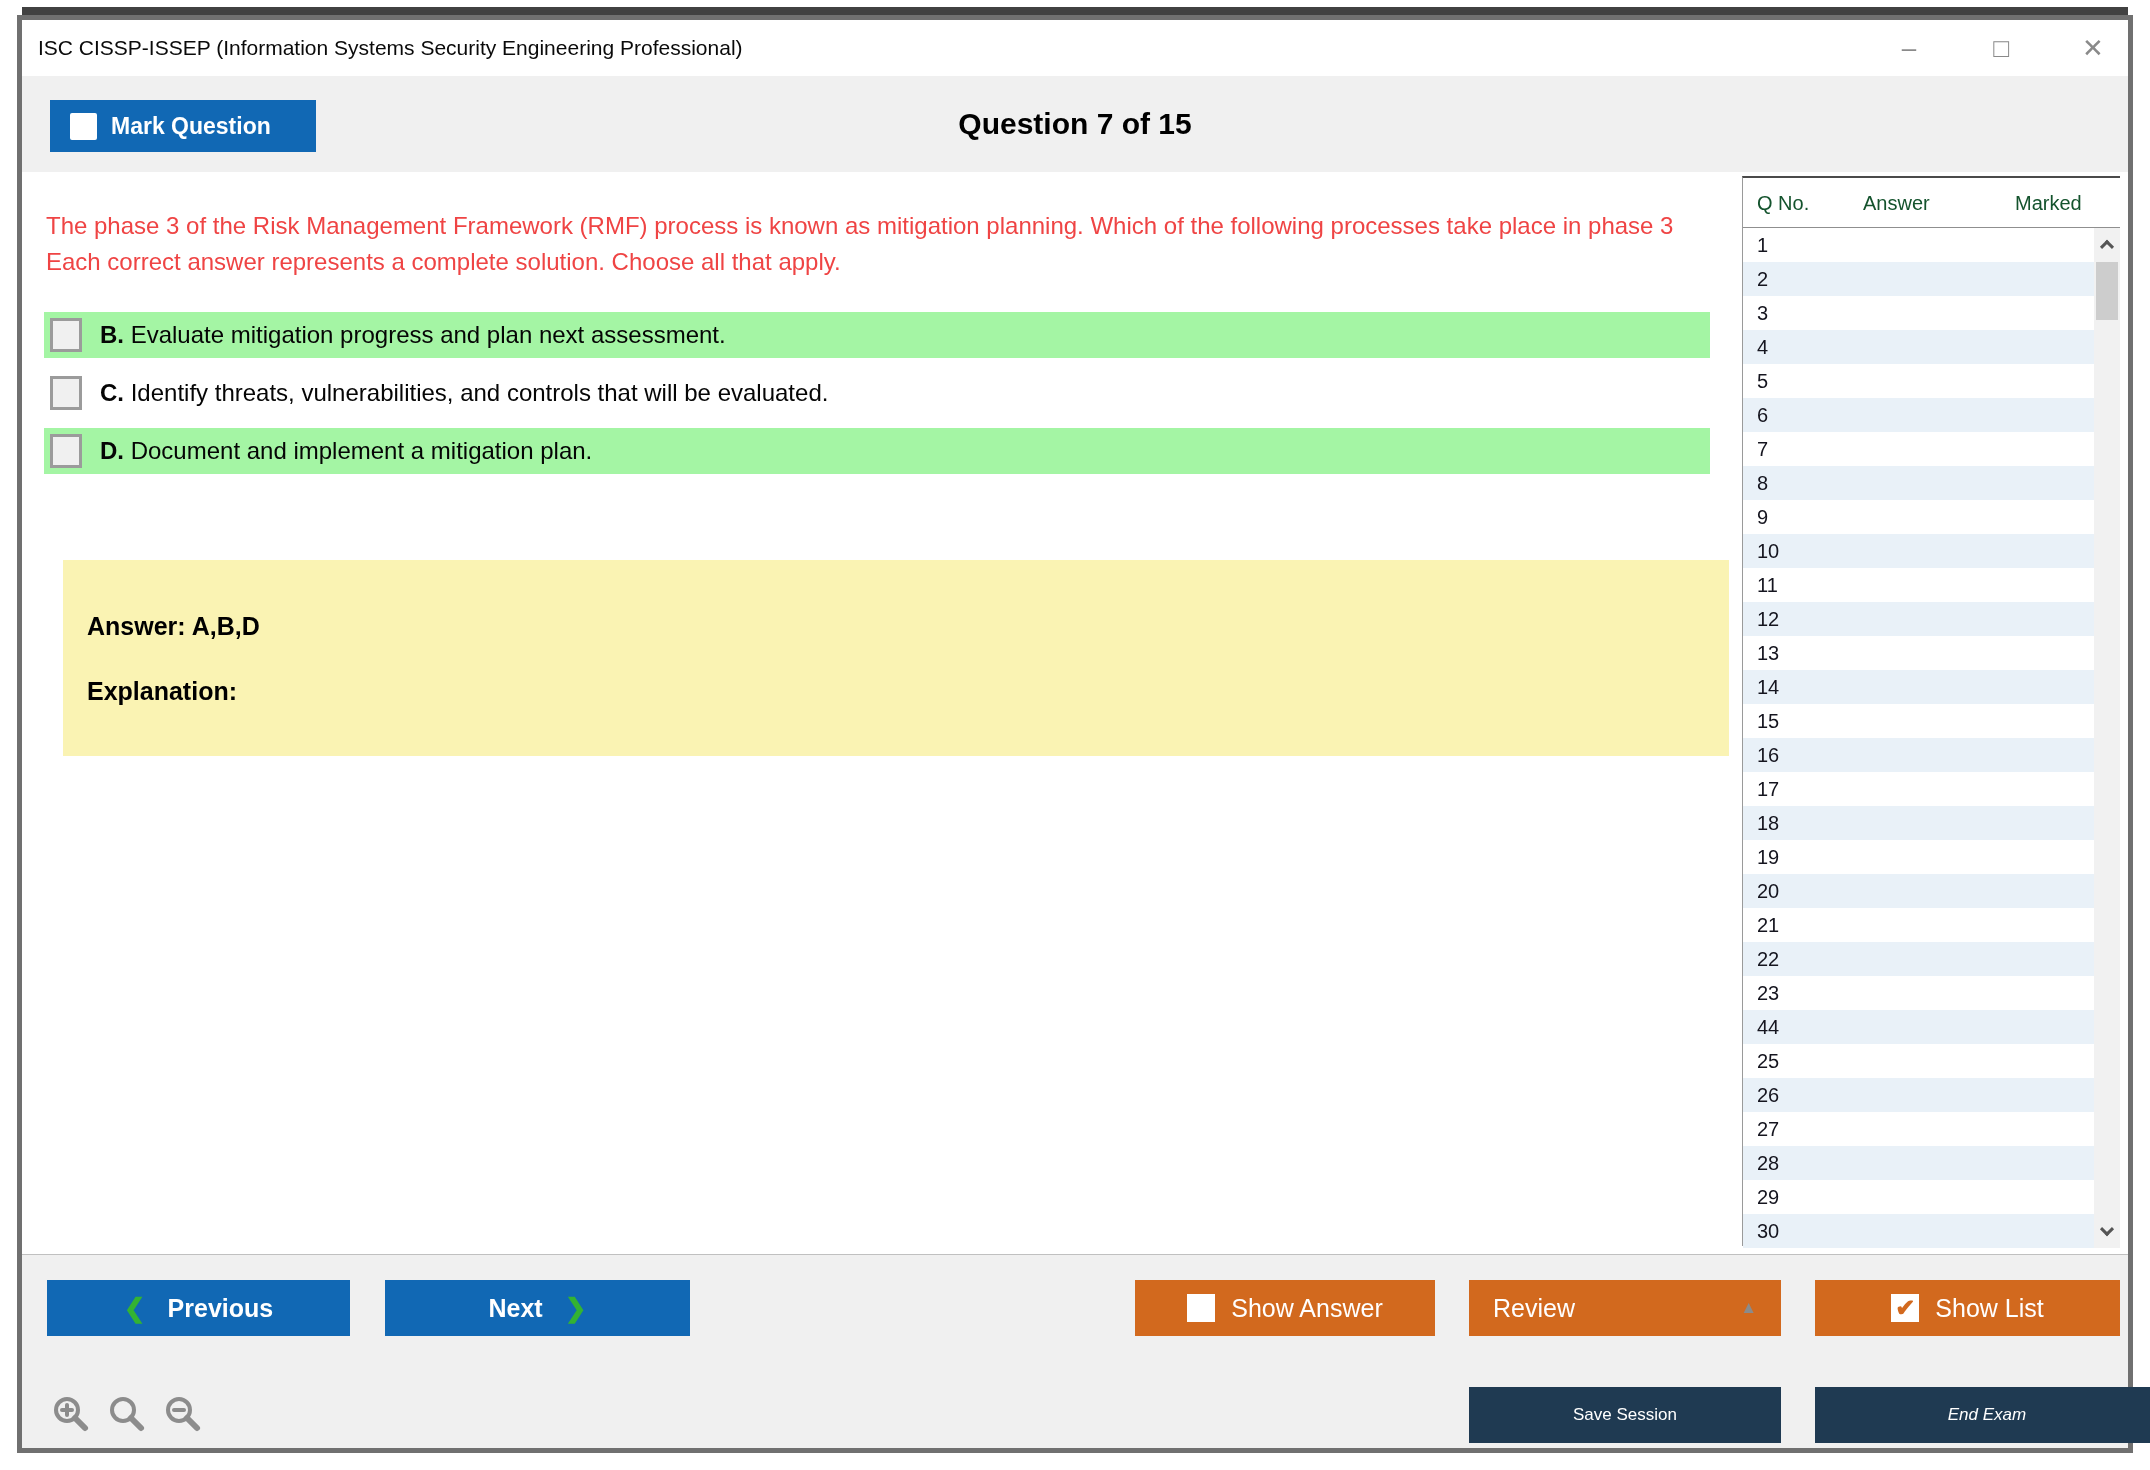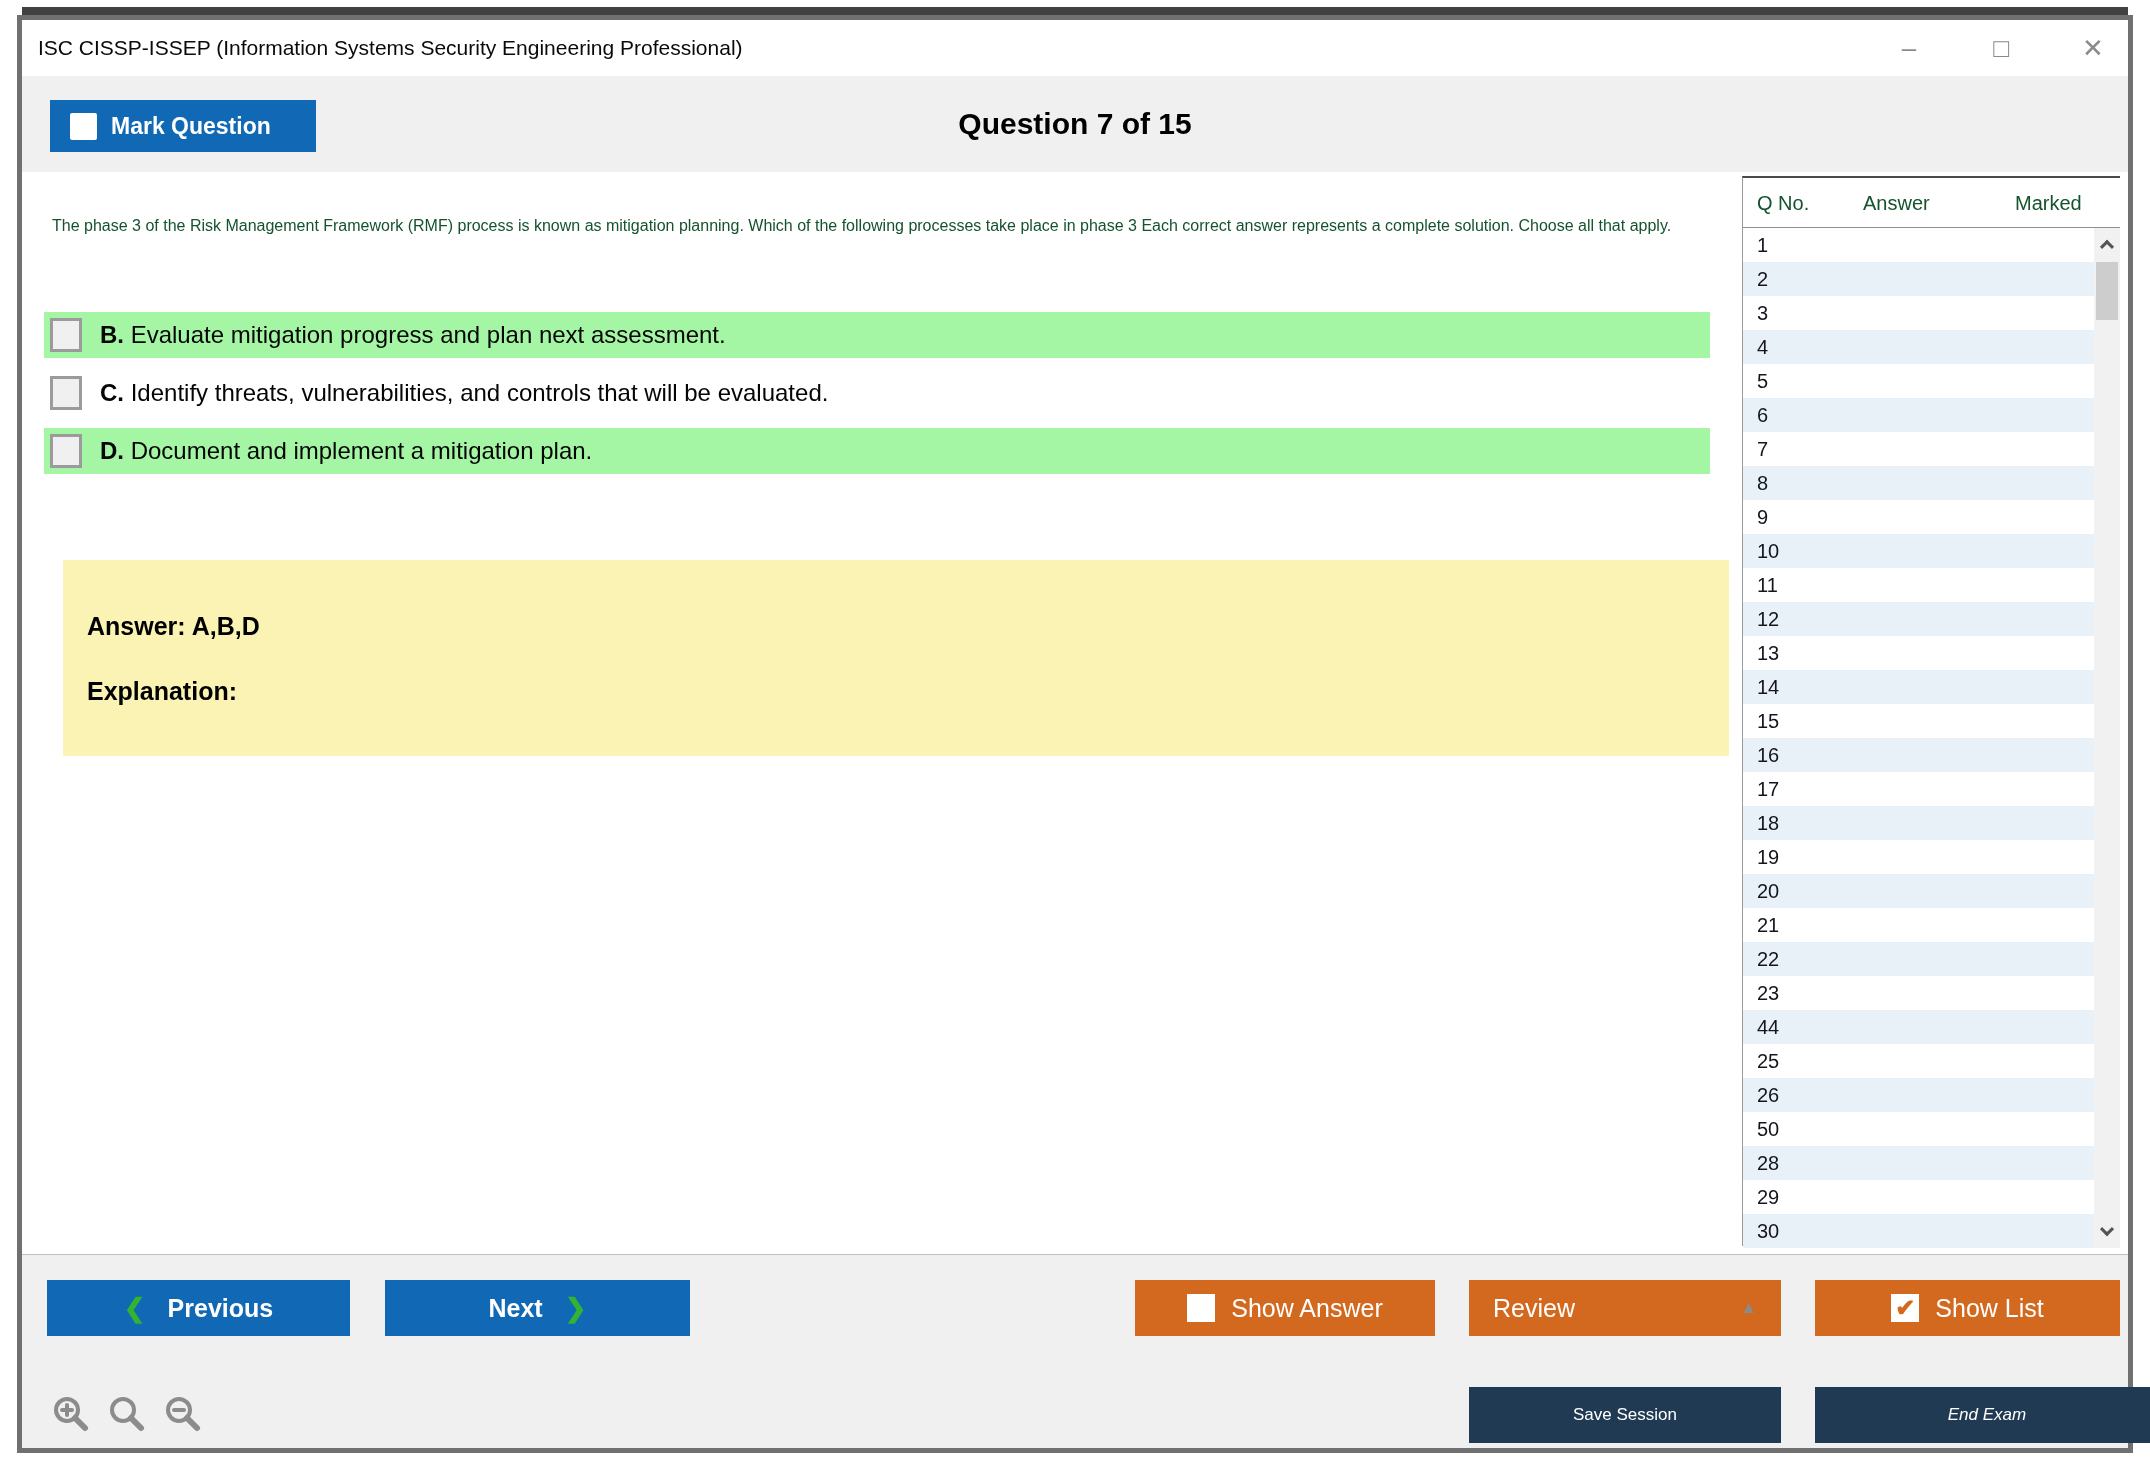--- a/index.html
+++ b/index.html
@@ -24,21 +24,21 @@
   .mark-btn {
     position: absolute; left: 28px; top: 24px; width: 266px; height: 52px;
     background: var(--accent-blue); display: flex; align-items: center; padding-left: 20px; gap: 14px;
   }
   .cb { background: #ffffff; display: inline-block; }
   .mark-btn .cb { width: 27px; height: 27px; border-radius: 2px; }
   .mark-btn .lbl { color: #ffffff; font-size: 23px; font-weight: bold; }
   .q-counter { position: absolute; left: 0; top: 0; width: 2106px; height: 96px; text-align: center; line-height: 96px; font-size: 30px; font-weight: bold; color: #000; }
 
   
-  .question-text { position: absolute; left: 30px; top: 188px; width: 1640px; font-size: 16px; line-height: 36px; color: #14532d; }
+  .question-text { position: absolute; left: 24px; top: 188px; width: 1640px; font-size: 24px; line-height: 36px; color: #ef4444; }
 
   .options { position: absolute; left: 22px; top: 292px; width: 1666px; }
   .option { position: relative; width: 1666px; height: 46px; margin-bottom: 12px; display: flex; align-items: center; background: #ffffff; }
   .option.hl { background: var(--green-highlight); }
   .opt-cb { width: 32px; height: 34px; margin-left: 6px; background: #f0f0f0; border: 3px solid #9b9b9b; }
   .opt-text { margin-left: 18px; font-size: 24px; color: #050505; }
   .opt-text b { font-weight: bold; }
 
   .answer-box {
     position: absolute; left: 22px; top: 540px; width: 1666px; height: 196px;
@@ -168,21 +168,21 @@
         <div class="qrow"><span>17</span></div>
         <div class="qrow alt"><span>18</span></div>
         <div class="qrow"><span>19</span></div>
         <div class="qrow alt"><span>20</span></div>
         <div class="qrow"><span>21</span></div>
         <div class="qrow alt"><span>22</span></div>
         <div class="qrow"><span>23</span></div>
         <div class="qrow alt"><span>44</span></div>
         <div class="qrow"><span>25</span></div>
         <div class="qrow alt"><span>26</span></div>
-        <div class="qrow"><span>50</span></div>
+        <div class="qrow"><span>27</span></div>
         <div class="qrow alt"><span>28</span></div>
         <div class="qrow"><span>29</span></div>
         <div class="qrow alt"><span>30</span></div>
       </div>
     <div class="scrollbar">
       <div class="scroll-arrow up">
           <span class="chev u"></span>
         </div>
       <div class="scroll-thumb"></div>
       <div class="scroll-arrow down">

